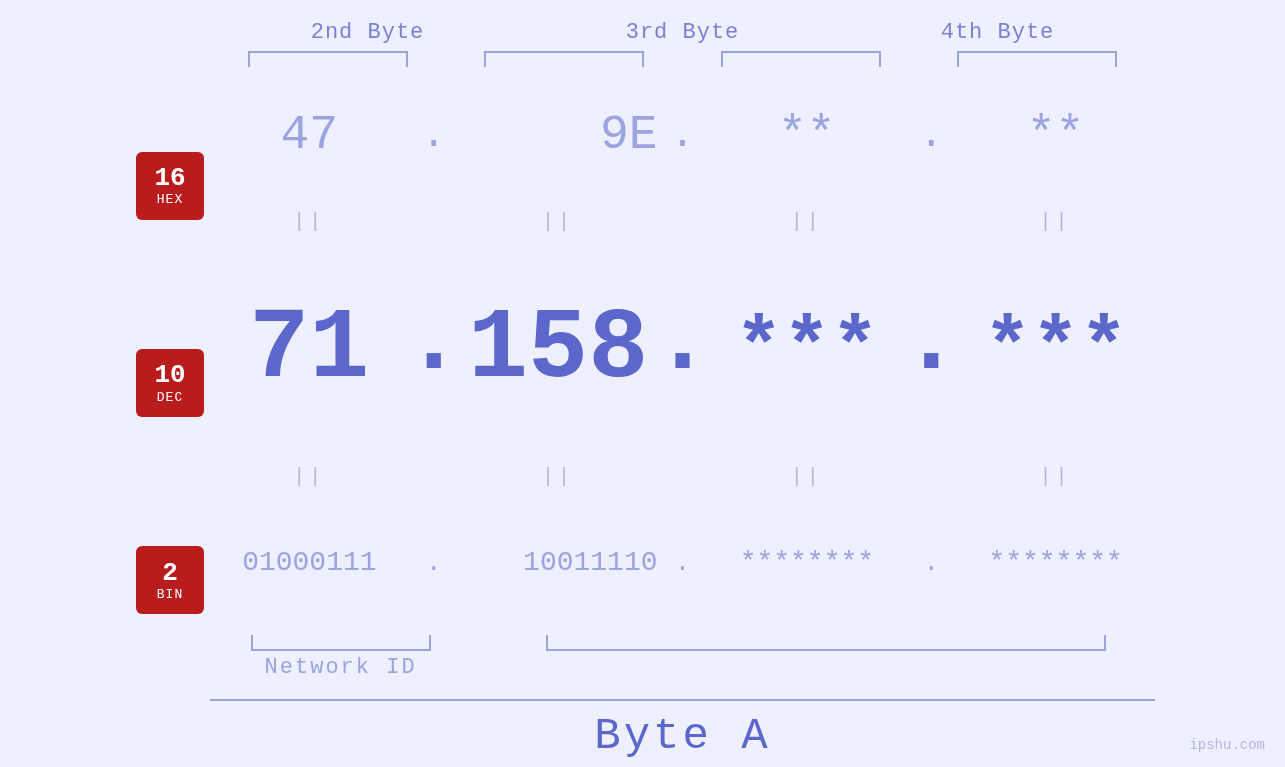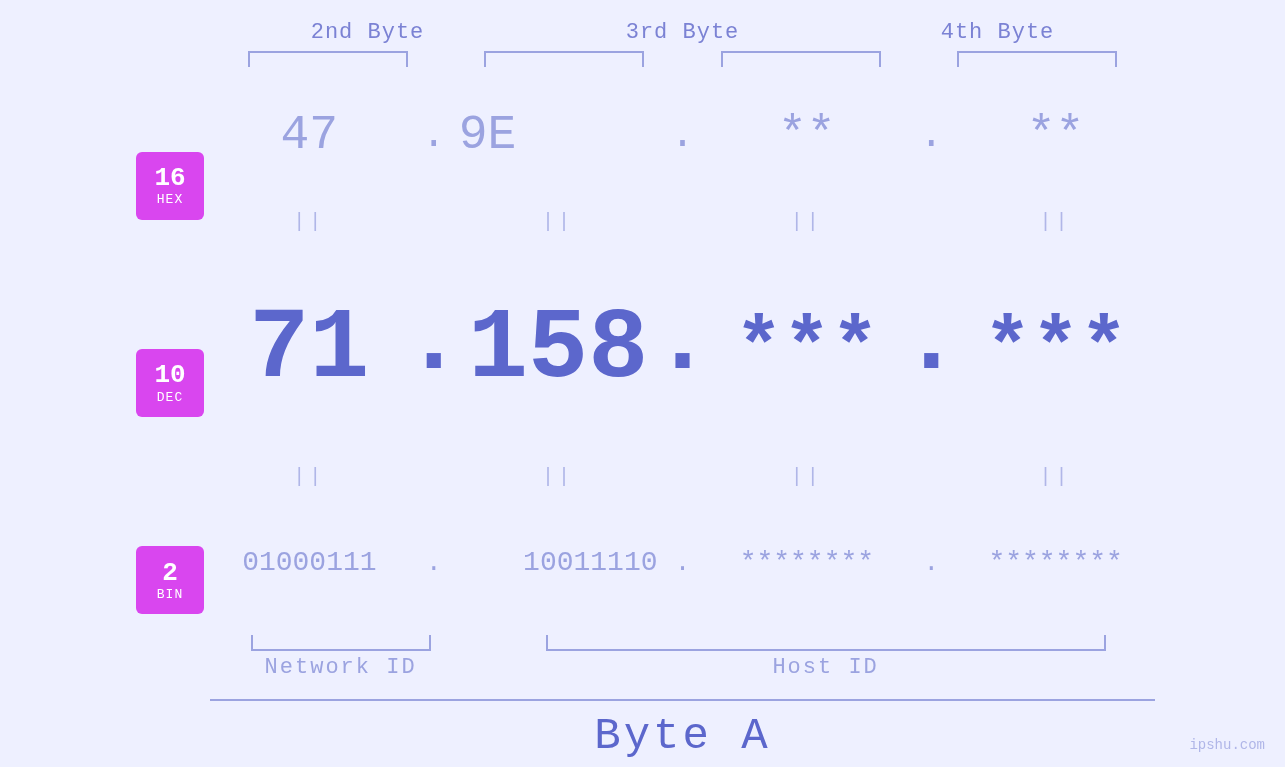--- a/index.html
+++ b/index.html
@@ -56,21 +56,21 @@
       flex-direction: column;
       justify-content: space-around;
       align-items: center;
       padding: 20px 0;
       gap: 0;
     }
 
     .badge {
       width: 68px;
       height: 68px;
-      background-color: #d946ef;
+      background-color: #b91c1c;
       border-radius: 6px;
       display: flex;
       flex-direction: column;
       align-items: center;
       justify-content: center;
       color: white;
     }
 
     .badge-number {
       font-size: 26px;
@@ -181,21 +181,21 @@
 
     <div style="flex:1; display:flex; flex-direction:column; min-height:0;">
 
       <div style="flex:1; display:flex; align-items:center;">
         <div style="flex:1; display:flex; align-items:center; justify-content:center;">
           <span class="hex-value">47</span>
         </div>
         <div style="width:50px; display:flex; align-items:center; justify-content:center;">
           <span style="color:#9ba3e0; font-size:40px;">.</span>
         </div>
-        <div style="flex:1; display:flex; align-items:center; justify-content:flex-start;">
+        <div style="flex:1; display:flex; align-items:center; justify-content:flex-end;">
           <span class="hex-value">9E</span>
         </div>
         <div style="width:50px; display:flex; align-items:center; justify-content:center;">
           <span style="color:#9ba3e0; font-size:40px;">.</span>
         </div>
         <div style="flex:1; display:flex; align-items:center; justify-content:center;">
           <span class="hex-value">**</span>
         </div>
         <div style="width:50px; display:flex; align-items:center; justify-content:center;">
           <span style="color:#9ba3e0; font-size:40px;">.</span>
@@ -299,23 +299,20 @@
         <div style="flex:1; display:flex; align-items:flex-start; justify-content:center;">
           <div style="width:85%; height:16px; border-bottom:2px solid #9ba3e0; border-left:2px solid #9ba3e0; border-right:2px solid #9ba3e0;"></div>
         </div>
       </div>
 
       <div style="display:flex; height:44px; align-items:flex-start;">
         <div style="width:calc(25% + 25px); display:flex; justify-content:center;">
           <span class="label-text">Network ID</span>
         </div>
         <div style="width:25px;"></div>
-        <div style="flex:1; display:flex; justify-content:center;">
-          <span class="label-text">Host ID</span>
-        </div>
       </div>
 
     </div>
   </div>
 
   <div style="width:calc(100% - 80px); margin-left:80px; border-top:2px solid #9ba3e0; display:flex; align-items:center; justify-content:center; padding:10px 0 6px 0;">
     <span class="class-text">Byte A</span>
   </div>
 
 </div>

